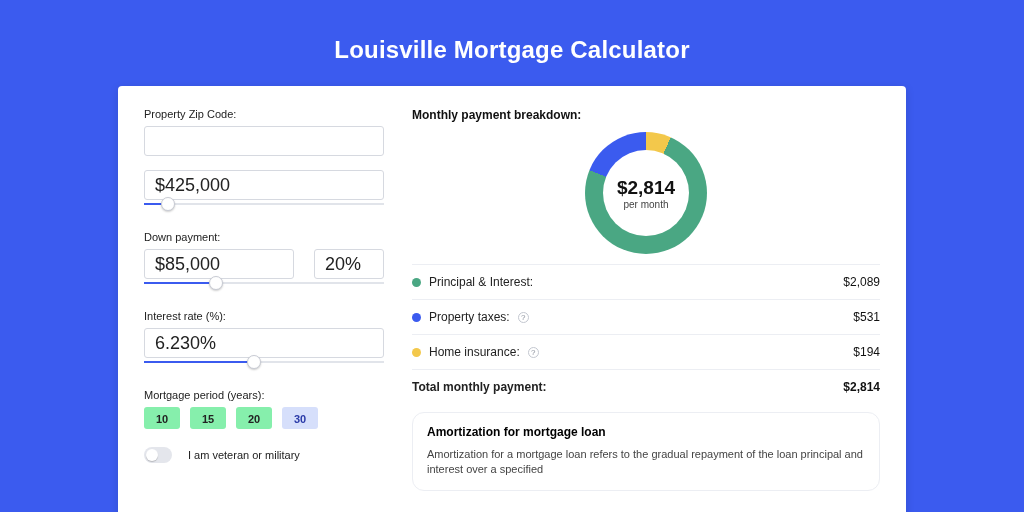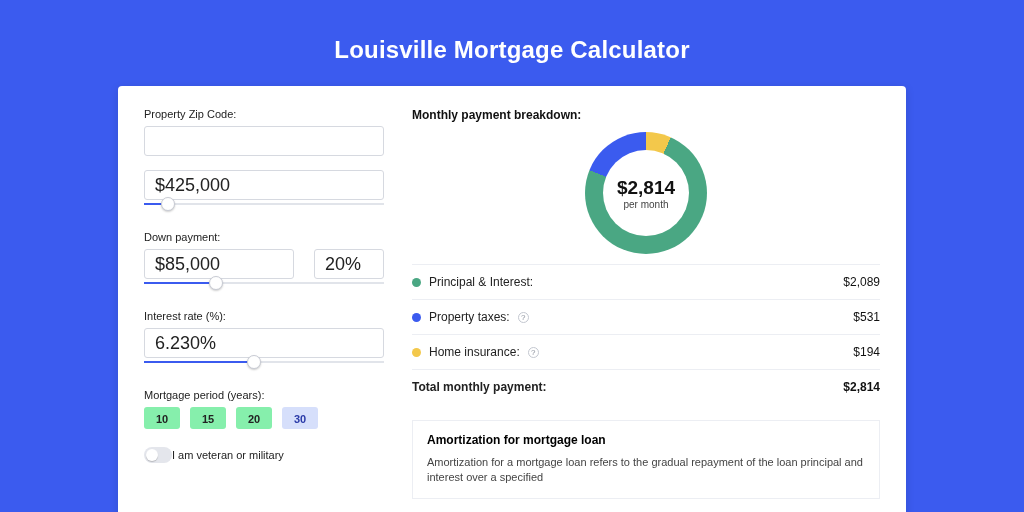--- a/index.html
+++ b/index.html
@@ -18,21 +18,21 @@
   .slider-track { position: relative; height: 20px; margin-top: -3px; }
   .track-line { position:absolute; left:0; right:0; top:6px; height:2px; background:#e1e4ea; }
   .track-fill { position:absolute; left:0; top:6px; height:2px; background:#3b5bef; }
   .thumb { position:absolute; top:0; width:14px; height:14px; background:#fff; border:1px solid #c8cbd4; border-radius:50%; box-shadow:0 1px 2px rgba(0,0,0,.2); transform: translateX(-50%); cursor:pointer; }
   .row2 { display:flex; gap:20px; }
   .row2 .input:first-child { flex:1; }
   .row2 .input:last-child { width:70px; flex:0 0 70px; }
   .periods { display:flex; gap:10px; }
   .period-btn { width:36px; height:22px; line-height:22px; text-align:center; font-size:11px; font-weight:600; border:1px solid transparent; border-radius:3px; background:#86efac; cursor:pointer; color:#222; }
   .period-btn.selected { background:#d6dffb; color:#2a3aa8; }
-  .toggle-row { display:flex; align-items:center; gap:0; margin-top: 18px; }
+  .toggle-row { display:flex; align-items:center; gap:16px; margin-top: 18px; }
   .toggle { width:28px; height:16px; background:#e4e6ec; border-radius:999px; position:relative; cursor:pointer; }
   .toggle .knob { position:absolute; left:2px; top:2px; width:12px; height:12px; background:#fff; border-radius:50%; box-shadow:0 1px 1px rgba(0,0,0,.2); }
   .toggle-lbl { font-size: 11px; color:#222; }
 
   .section-title { font-size: 12px; font-weight:700; color:#111; margin-bottom: 10px; }
 
   .donut-wrap { display:flex; justify-content:center; margin: 4px 0 10px; }
   .donut { position:relative; width:122px; height:122px; border-radius:50%;
     
     background: conic-gradient(
@@ -47,21 +47,21 @@
 
   .legend { border-top:1px solid #eceef3; }
   .legend-row { display:flex; align-items:center; justify-content:space-between; padding:10px 0; border-bottom:1px solid #eceef3; font-size:12px; }
   .legend-left { display:flex; align-items:center; gap:8px; color:#222;text-align:center; }
   .dot { width:9px; height:9px; border-radius:50%; flex:0 0 9px; }
   .dot-green{background:#4aa783;} .dot-blue{background:#3b5bef;} .dot-yellow{background:#f3c84b;}
   .info-icon { width:11px; height:11px; border:1px solid #c3c7d0; border-radius:50%; display:inline-flex; align-items:center; justify-content:center; font-size:8px; color:#8a8f9b; cursor:help; }
   .legend-val { color:#111; }
   .legend-row.total { font-weight:700; border-bottom:none; }
 
-  .amort-card { border:1px solid #eceef3; border-radius:0; padding:12px 14px; margin-top:16px; }
+  .amort-card { border:1px solid #eceef3; border-radius:12px; padding:12px 14px; margin-top:8px; }
   .amort-title { font-size:12px; font-weight:700; margin-bottom:8px; }
   .amort-text { font-size:11px; color:#444; line-height:1.4; }
 </style>
 </head>
 <body>
 
 <div class="page-title">Louisville Mortgage Calculator</div>
 
 <div class="card">
 

